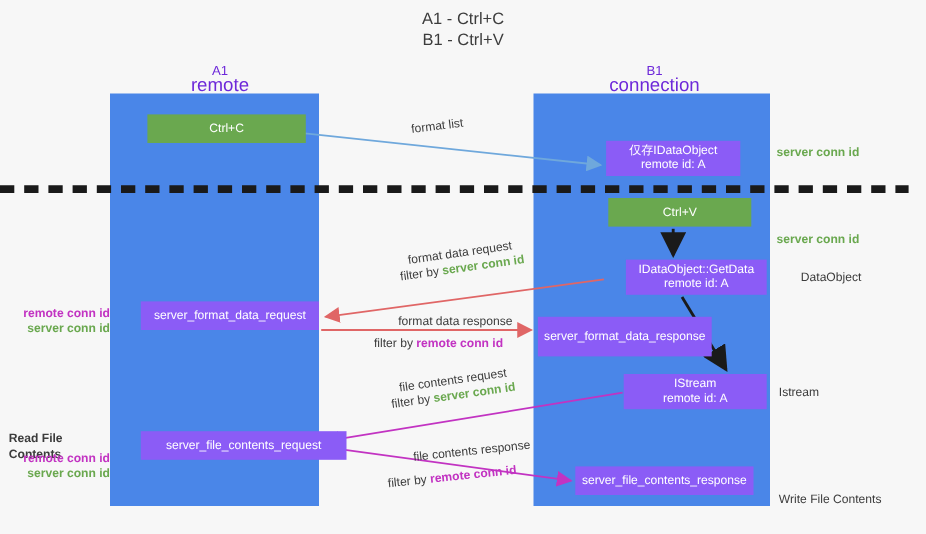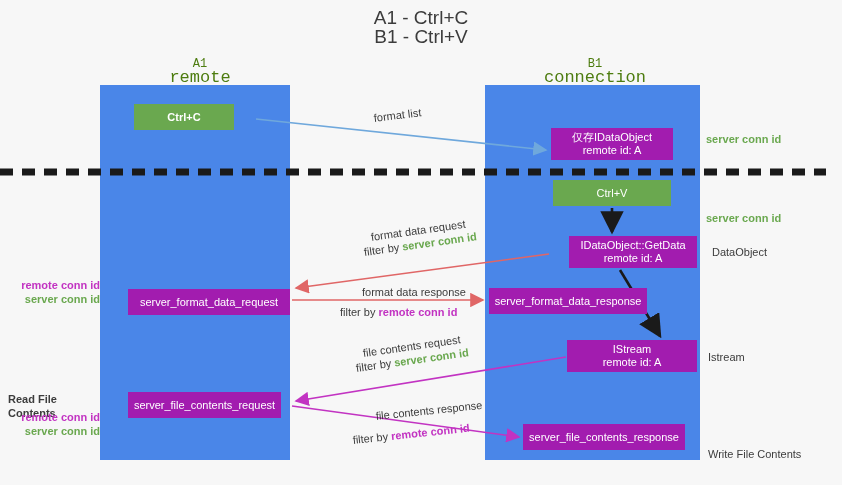--- a/index.html
+++ b/index.html
@@ -9,61 +9,61 @@
     font-family:"Liberation Sans", sans-serif;
     position:relative;
     overflow:hidden;
     color:#333;
   }
   .canvas{position:absolute;left:0;top:0;width:842px;height:485px;}
   svg.layer{position:absolute;left:0;top:0;width:842px;height:485px;pointer-events:none;}
 
   .title{
     position:absolute;left:0;top:8px;width:842px;
-    text-align:center;font-size:19px;line-height:19px;color:#3c3c3c;
+    text-align:center;font-size:15px;line-height:19px;color:#3c3c3c;
   }
 
   .lane{position:absolute;background:#4a86e8;}
   .lane-a{left:100px;top:85px;width:190px;height:375px;}
   .lane-b{left:485px;top:85px;width:215px;height:375px;}
 
   .lane-head{
-    position:absolute;text-align:center;font-size:12px;line-height:14px;color:#4d7c0f;font-family:Liberation Mono, monospace;
+    position:absolute;text-align:center;font-size:12px;line-height:14px;color:#6d28d9;
   }
   .lane-head .sub{font-size:17px;}
   .head-a{left:140px;top:57px;width:120px;}
   .head-b{left:535px;top:57px;width:120px;}
 
   .box{
     position:absolute;
     display:flex;flex-direction:column;align-items:center;justify-content:center;
     color:#ffffff;font-size:11px;line-height:13px;text-align:center;
     box-sizing:border-box;padding:2px 6px;
   }
-  .box.orange{background:#a21caf;}
+  .box.orange{background:#8b5cf6;}
   .box.green{background:#6aa84f;}
 
-  .b-ctrlc{left:134px;top:104px;width:100px;height:26px;font-weight:bold;}
+  .b-ctrlc{left:134px;top:104px;width:144px;height:26px;}
   .b-idataobject{left:551px;top:128px;width:122px;height:32px;}
-  .b-ctrlv{left:553px;top:180px;width:118px;height:26px;}
+  .b-ctrlv{left:553px;top:180px;width:130px;height:26px;}
   .b-getdata{left:551px;top:236px;width:128px;height:32px;margin-left:18px;}
   .b-istream{left:567px;top:340px;width:130px;height:32px;}
-  .b-fmt-req{left:128px;top:289px;width:162px;height:26px;}
-  .b-fmt-res{left:489px;top:288px;width:158px;height:26px;}
-  .b-file-req{left:128px;top:392px;width:153px;height:26px;}
+  .b-fmt-req{left:128px;top:274px;width:162px;height:26px;}
+  .b-fmt-res{left:489px;top:288px;width:158px;height:36px;}
+  .b-file-req{left:128px;top:392px;width:187px;height:26px;}
   .b-file-res{left:523px;top:424px;width:162px;height:26px;}
 
   .note{position:absolute;font-size:11px;line-height:14px;}
   .green-t{color:#6aa84f;font-weight:bold;}
   .purple-t{color:#c233c2;font-weight:bold;}
   .dark-t{color:#3c3c3c;}
 
   .n-sc1{left:706px;top:132px;}
   .n-sc2{left:706px;top:211px;}
-  .n-dataobject{left:672px;top:245px;padding-left:40px;}
+  .n-dataobject{left:688px;top:245px;padding-left:40px;}
   .n-istream{left:708px;top:350px;}
   .n-write{left:708px;top:431px;margin-top:16px;}
 
   .n-left-1{left:8px;top:278px;width:92px;text-align:right;}
   .n-read{left:8px;top:392px;width:98px;text-align:left;font-weight:bold;}
   .n-left-2{left:8px;top:410px;width:92px;text-align:right;}
 
   .alabel{
     position:absolute;font-size:11px;line-height:14px;white-space:nowrap;color:#3c3c3c;
   }

